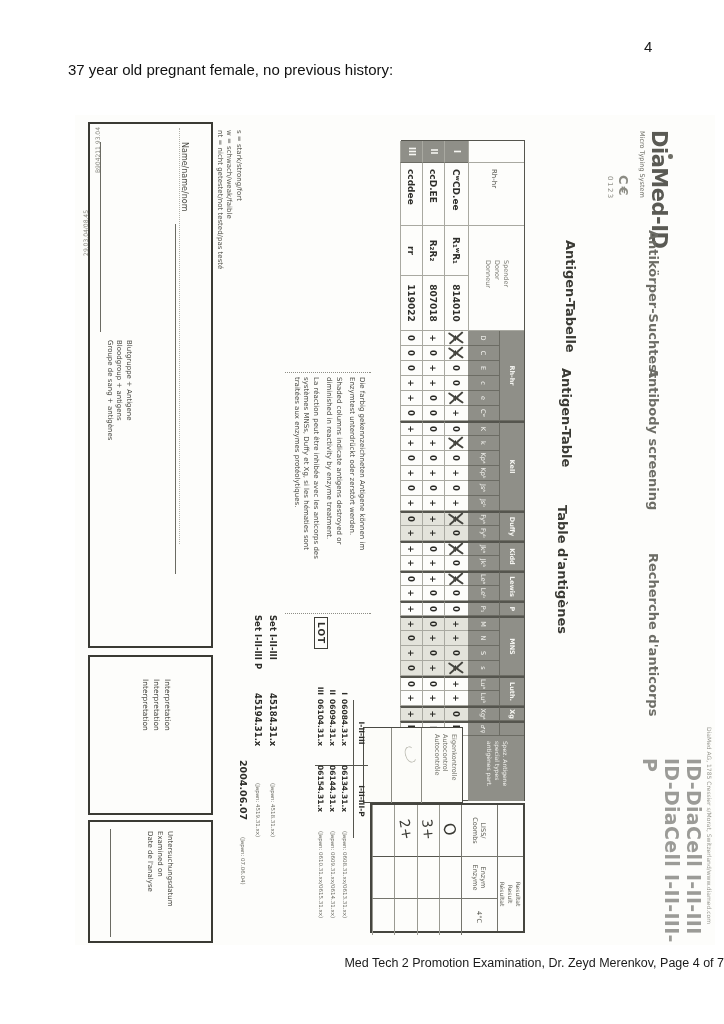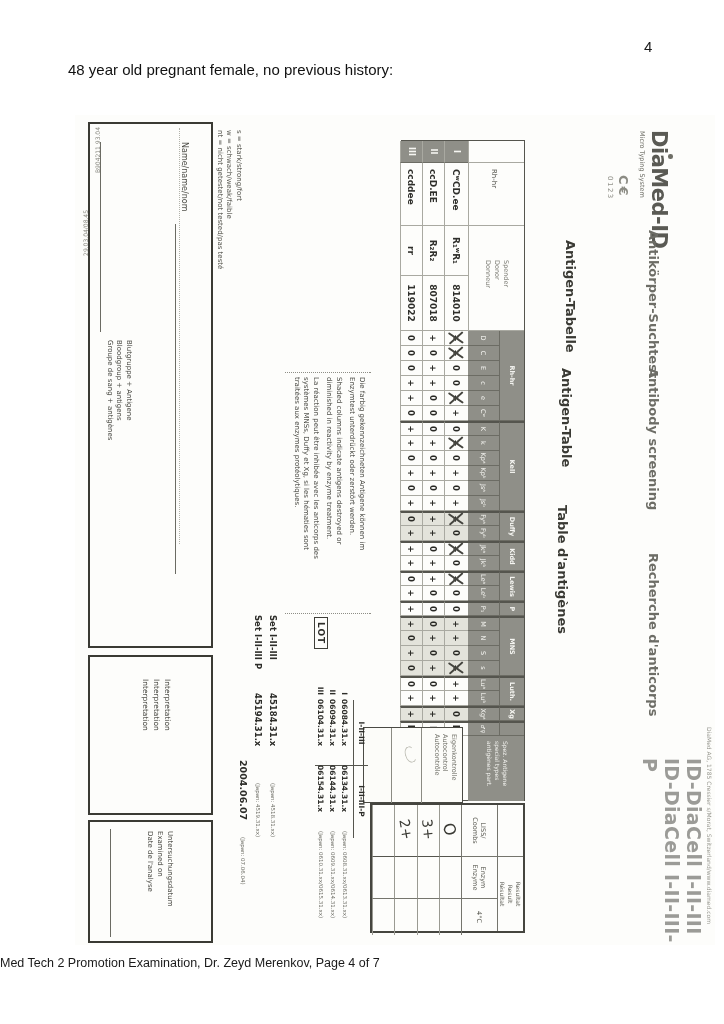--- a/index.html
+++ b/index.html
@@ -1,20 +1,20 @@
 <!DOCTYPE html>
 <html><head>
 <meta charset="utf-8">
 <style>
   html,body{margin:0;padding:0;background:#ffffff;}
   #page{position:relative;width:724px;height:1024px;background:#ffffff;overflow:hidden;
         font-family:"Liberation Sans",sans-serif;color:#222;}
   .page-number{position:absolute;left:644px;top:38px;font-size:15px;color:#1a1a1a;}
   .case-heading{position:absolute;left:68px;top:61px;font-size:15px;color:#111;}
-  .footer{position:absolute;left:0;top:956px;width:724px;text-align:left;font-size:12.5px;color:#1a1a1a;}
+  .footer{position:absolute;left:0;top:956px;width:724px;text-align:right;font-size:12.5px;color:#1a1a1a;}
 
   
   .form-scan{position:absolute;left:715px;top:115px;width:830px;height:640px;
              transform:rotate(90deg);transform-origin:0 0;background:#fdfdfb;
              font-family:"DejaVu Sans",sans-serif;color:#3c3c38;filter:blur(.22px);}
   .form-scan *{box-sizing:border-box;}
 
   
   .logo-brand{position:absolute;left:15px;top:44px;font-size:21px;font-weight:bold;color:#5a5a54;letter-spacing:-.5px;}
   .logo-dot{position:absolute;left:39px;top:42px;width:4.5px;height:4.5px;border-radius:50%;background:#6e6e66;}
@@ -134,21 +134,21 @@
   .date-line{position:absolute;left:7px;top:100px;width:108px;border-top:1px solid #6b6b63;height:0;}
 
   .print-code{position:absolute;font-size:6px;color:#8c8c84;transform:rotate(180deg);}
   .pc1{left:12px;top:614px;} .pc2{left:95px;top:626px;}
 </style>
 </head>
 <body>
 
 <div id="page">
   <div class="page-number">4</div>
-  <div class="case-heading">48 year old pregnant female, no previous history:</div>
+  <div class="case-heading">37 year old pregnant female, no previous history:</div>
 
   <div class="form-scan">
 
     <div class="logo-brand">DiaMed-ID</div>
     <div class="logo-dot"></div>
     <div class="logo-sub">Micro Typing System</div>
     <div class="logo-ce">C€</div>
     <div class="logo-cenum">0123</div>
     <div class="title t-de">Antikörper-Suchtest</div>
     <div class="title t-en">Antibody screening</div>

